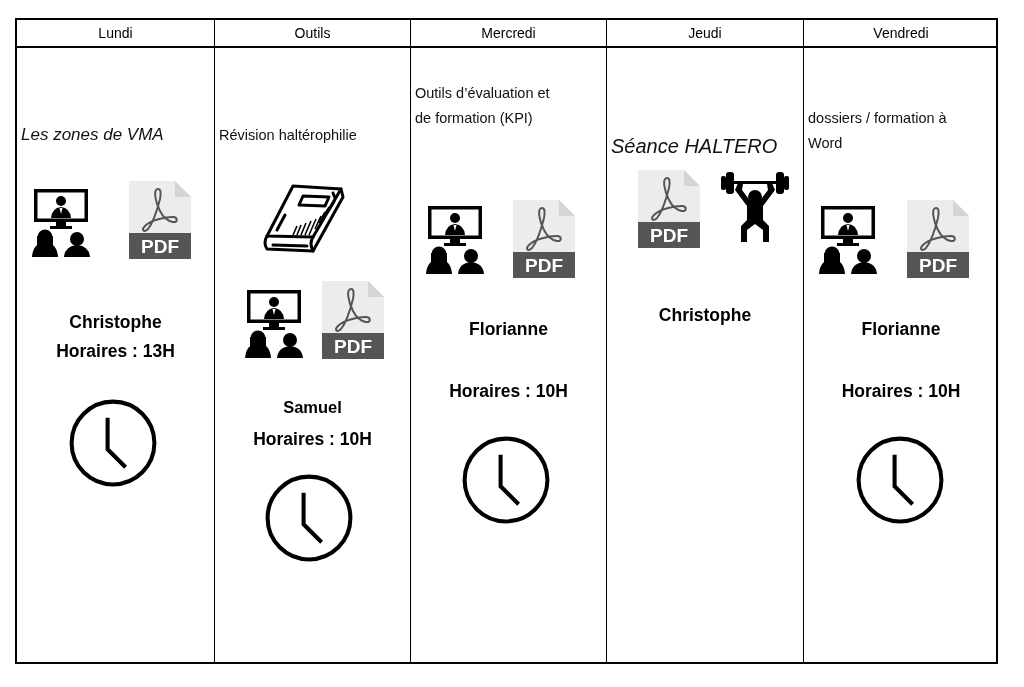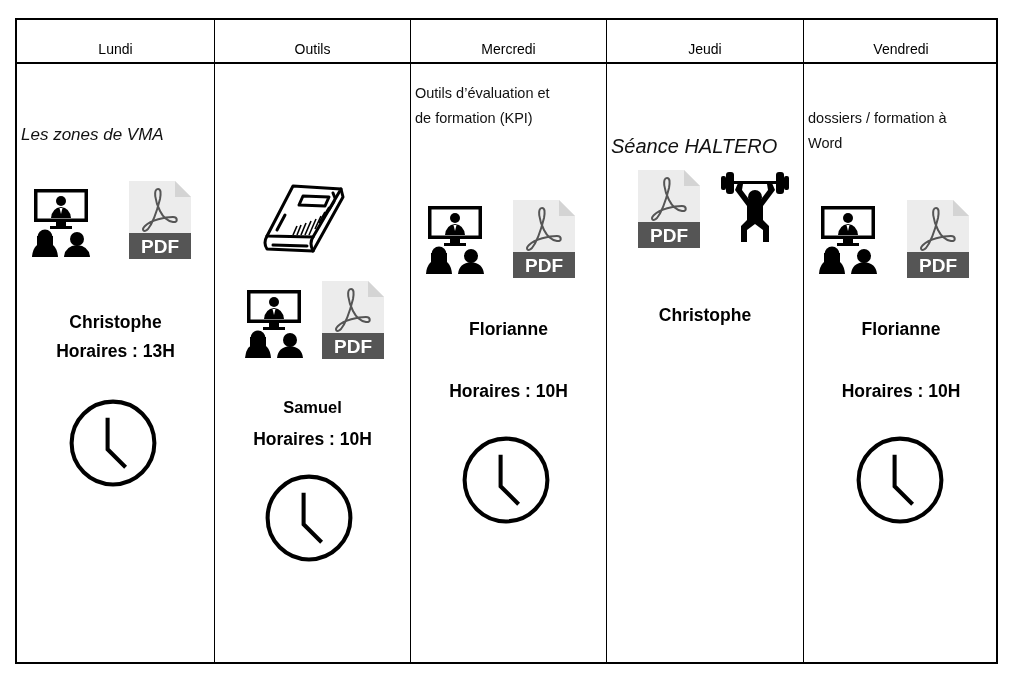--- a/index.html
+++ b/index.html
@@ -2,21 +2,21 @@
 <html><head>
 <meta charset="utf-8">
 <style>
   html, body { margin:0; padding:0; background:#fff; }
   body { width:1024px; height:687px; position:relative; overflow:hidden;
          font-family:"Liberation Sans", sans-serif; color:#000; }
   #tbl { position:absolute; left:15px; top:18px; width:983px; height:646px;
          border:2px solid #000; box-sizing:border-box; }
   .col { position:absolute; top:0; bottom:0; border-right:1.5px solid #000; box-sizing:border-box; }
   .col.last { border-right:none; }
-  .hdr { position:absolute; left:0; right:0; top:16px; height:28px; border-bottom:2px solid #000;
+  .hdr { position:absolute; left:0; right:0; top:0; height:28px; border-bottom:2px solid #000;
          box-sizing:border-box; text-align:center; font-size:14px; line-height:26px; }
   .abs { position:absolute; }
   .title { position:absolute; left:4px; right:4px; text-align:left; font-size:14.5px; line-height:25px; color:#111; }
   .title.big { font-size:17px;font-style:italic; }
   .bold { position:absolute; left:0; right:0; text-align:center; font-weight:bold; font-size:17.5px; line-height:30px; }
   svg { display:block; }
 </style>
 </head>
 <body>
 
@@ -94,20 +94,21 @@
       </svg>
     <div class="bold" style="top:287px;">Christophe</div>
     <div class="bold" style="top:316px;">Horaires : 13H</div>
     <svg class="abs" style="left:51px;top:378px;" width="90" height="90">
         <use href="#sym-clock"></use>
       </svg>
   </div>
 
   <div class="col" style="left:198px;width:196px;">
     <div class="hdr">Outils</div>
+    <div class="title" style="top:103px;">Révision haltérophilie</div>
     <svg class="abs" style="left:48px;top:163px;" width="82" height="70">
         <use href="#sym-book"></use>
       </svg>
     <svg class="abs" style="left:29px;top:268px;" width="60" height="70">
         <use href="#sym-video"></use>
       </svg>
     <svg class="abs" style="left:107px;top:261px;" width="62" height="78">
         <use href="#sym-pdf"></use>
       </svg>
     <div class="bold" style="top:372px;font-size:16.5px;">Samuel</div>

